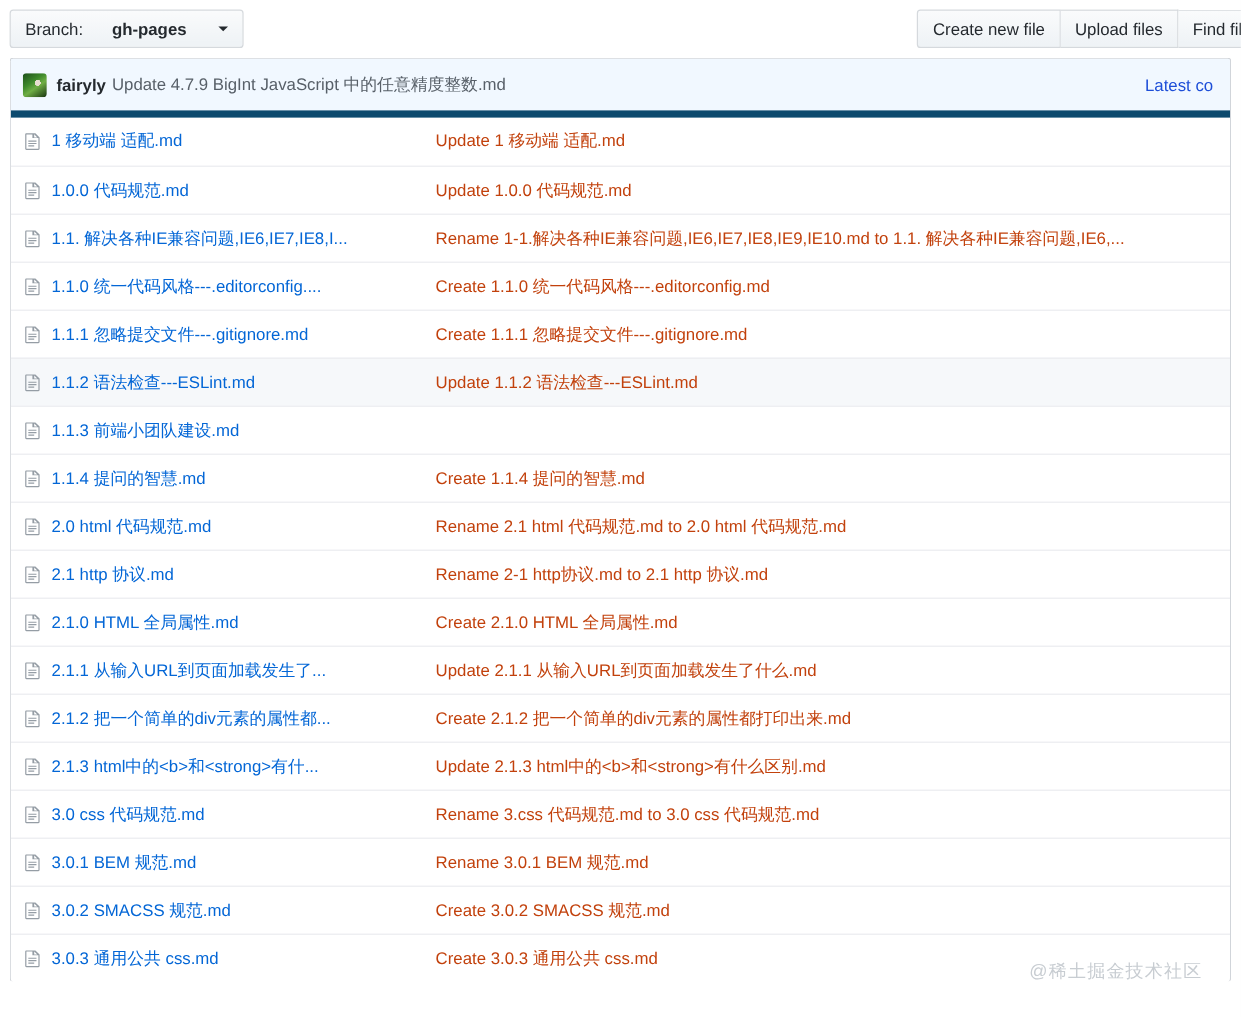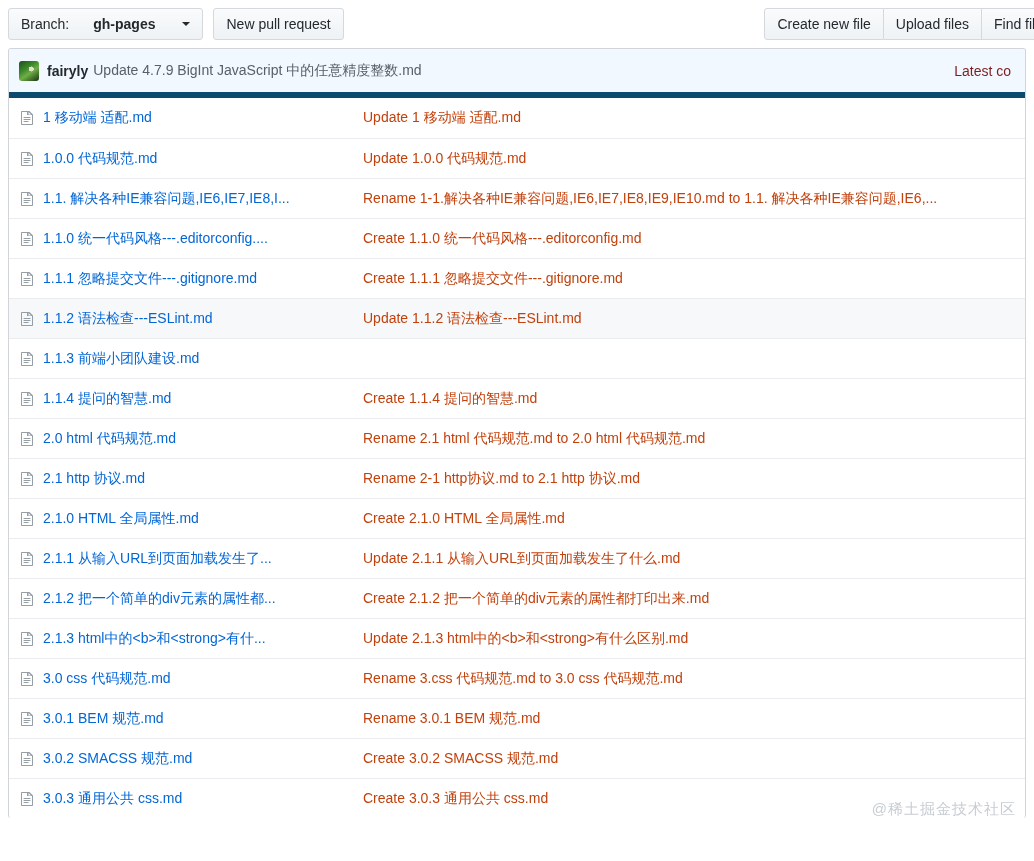--- a/index.html
+++ b/index.html
@@ -98,21 +98,21 @@
       linear-gradient(145deg, #1d4f1a 0%, #3f8a2c 38%, #6fae45 58%, #17330f 100%);
   }
   #commit-author {
     font-weight: bold;
     color: #24292e;
     margin-right: 5px;
   }
   #commit-message { color: #586069; white-space: nowrap; }
   #latest-commit-label {
     margin-left: auto;
-    color: #7f1d1d;
+    color: #1d4ed8;
     white-space: nowrap;
     padding-right: 4px;
   }
 
   
   .file-row {
     display: flex;
     align-items: center;
     height: 40px;
     border-top: 1px solid #eaecef;
@@ -148,43 +148,40 @@
     color: #c2410c;
     overflow: hidden;
     white-space: nowrap;
     text-overflow: ellipsis;
     padding-right: 12px;
   }
 
   
   #watermark {
     position: absolute;
-    right: 18px;
+    right: 32px;
     bottom: 42px;
     font-size: 15px;
     color: #c8cdd2;
     letter-spacing: 1px;
     pointer-events: none;
     user-select: none;
   }
 </style>
 </head>
 <body>
 
 <div id="toolbar">
 
   <div class="btn" id="branch-btn">
     <span>Branch:</span>
     <span class="strong">gh-pages</span>
     <span class="caret"></span>
   </div>
 
-  <div class="btn" id="new-pr-btn">
-    <span>New pull request</span>
-  </div>
 
   <div id="toolbar-right">
     <div class="btn">
       <span>Create new file</span>
     </div>
     <div class="btn">
       <span>Upload files</span>
     </div>
     <div class="btn">
       <span>Find file</span>

